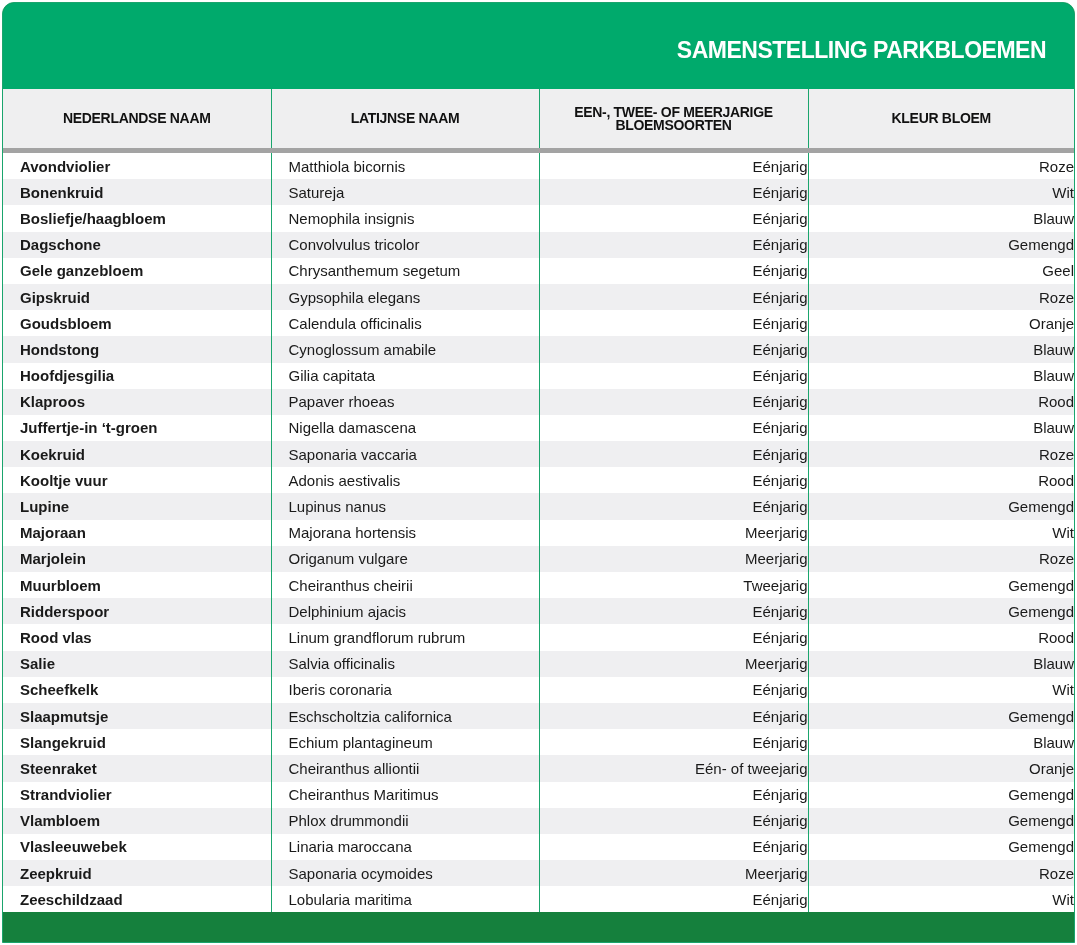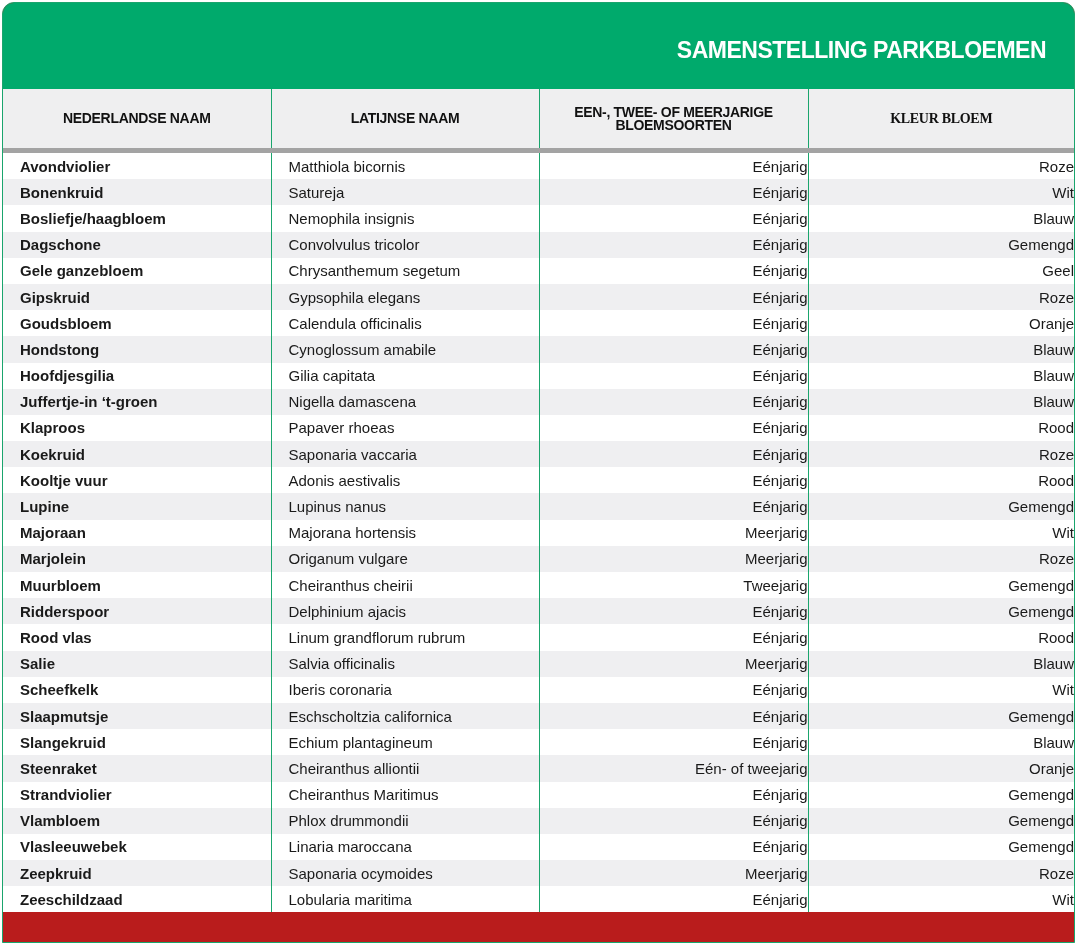--- a/index.html
+++ b/index.html
@@ -1,37 +1,37 @@
 <!DOCTYPE html>
 <html><head>
   <meta charset="utf-8">
   <style>
     html, body { margin: 0; padding: 0; background: #ffffff; }
     body { width: 1077px; height: 945px; overflow: hidden; font-family: "Liberation Sans", sans-serif; }
     .frame {
       position: absolute; left: 2px; top: 2px; width: 1073px; height: 941px;
-      border: 1px solid #1aa56d; border-radius: 12px 12px 0 0; box-sizing: border-box; overflow: hidden; background: #b91c1c;
+      border: 1px solid #1aa56d; border-radius: 12px 12px 0 0; box-sizing: border-box; overflow: hidden; background: #15803d;
     }
     .banner {
       height: 86px; background: #00aa6c; position: relative;
     }
     .banner-title {
       position: absolute; right: 28px; top: 34px;
       color: #ffffff; font-weight: bold; font-size: 23px; letter-spacing: -0.5px;
       font-family: "Liberation Sans", sans-serif;
     }
     table { border-collapse: collapse; width: 100%; table-layout: fixed; }
     col.c1 { width: 268px; } col.c2 { width: 268px; } col.c3 { width: 269px; } col.c4 { width: 266px; }
     thead th {
       background: #efeff0; height: 59px; padding: 0 10px; font-size: 14px; font-weight: bold; color: #111;
       text-transform: uppercase; line-height: 13px; letter-spacing: -0.3px;
       border-right: 1px solid #1aa56d; border-bottom: 5px solid #a3a3a3;
       text-align: center;
     }
-    thead th:last-child { border-right: none; font-family: Liberation Serif, serif; }
+    thead th:last-child { border-right: none; }
     tbody td {
       height: 26.2px; padding: 0; font-size: 15px; color: #1a1a1a; white-space: nowrap;
       border-right: 1px solid #1aa56d;
     }
     tbody td:last-child { border-right: none; margin-left: 23px; }
     tbody tr:nth-child(even) td { background: #efeff1; }
     tbody tr:nth-child(odd) td { background: #ffffff; }
     td.dutch { font-weight: bold; padding-left: 17px; }
     td.latin { padding-left: 17px; }
     td.type, td.color { text-align: right; }
@@ -107,30 +107,30 @@
           <td class="type">Eénjarig</td>
           <td class="color">Blauw</td>
         </tr>
         <tr>
           <td class="dutch">Hoofdjesgilia</td>
           <td class="latin">Gilia capitata</td>
           <td class="type">Eénjarig</td>
           <td class="color">Blauw</td>
         </tr>
         <tr>
+          <td class="dutch">Klaproos</td>
+          <td class="latin">Papaver rhoeas</td>
+          <td class="type">Eénjarig</td>
+          <td class="color">Rood</td>
+        </tr>
+        <tr>
           <td class="dutch">Juffertje-in ‘t-groen</td>
           <td class="latin">Nigella damascena</td>
           <td class="type">Eénjarig</td>
           <td class="color">Blauw</td>
-        </tr>
-        <tr>
-          <td class="dutch">Klaproos</td>
-          <td class="latin">Papaver rhoeas</td>
-          <td class="type">Eénjarig</td>
-          <td class="color">Rood</td>
         </tr>
         <tr>
           <td class="dutch">Koekruid</td>
           <td class="latin">Saponaria vaccaria</td>
           <td class="type">Eénjarig</td>
           <td class="color">Roze</td>
         </tr>
         <tr>
           <td class="dutch">Kooltje vuur</td>
           <td class="latin">Adonis aestivalis</td>

